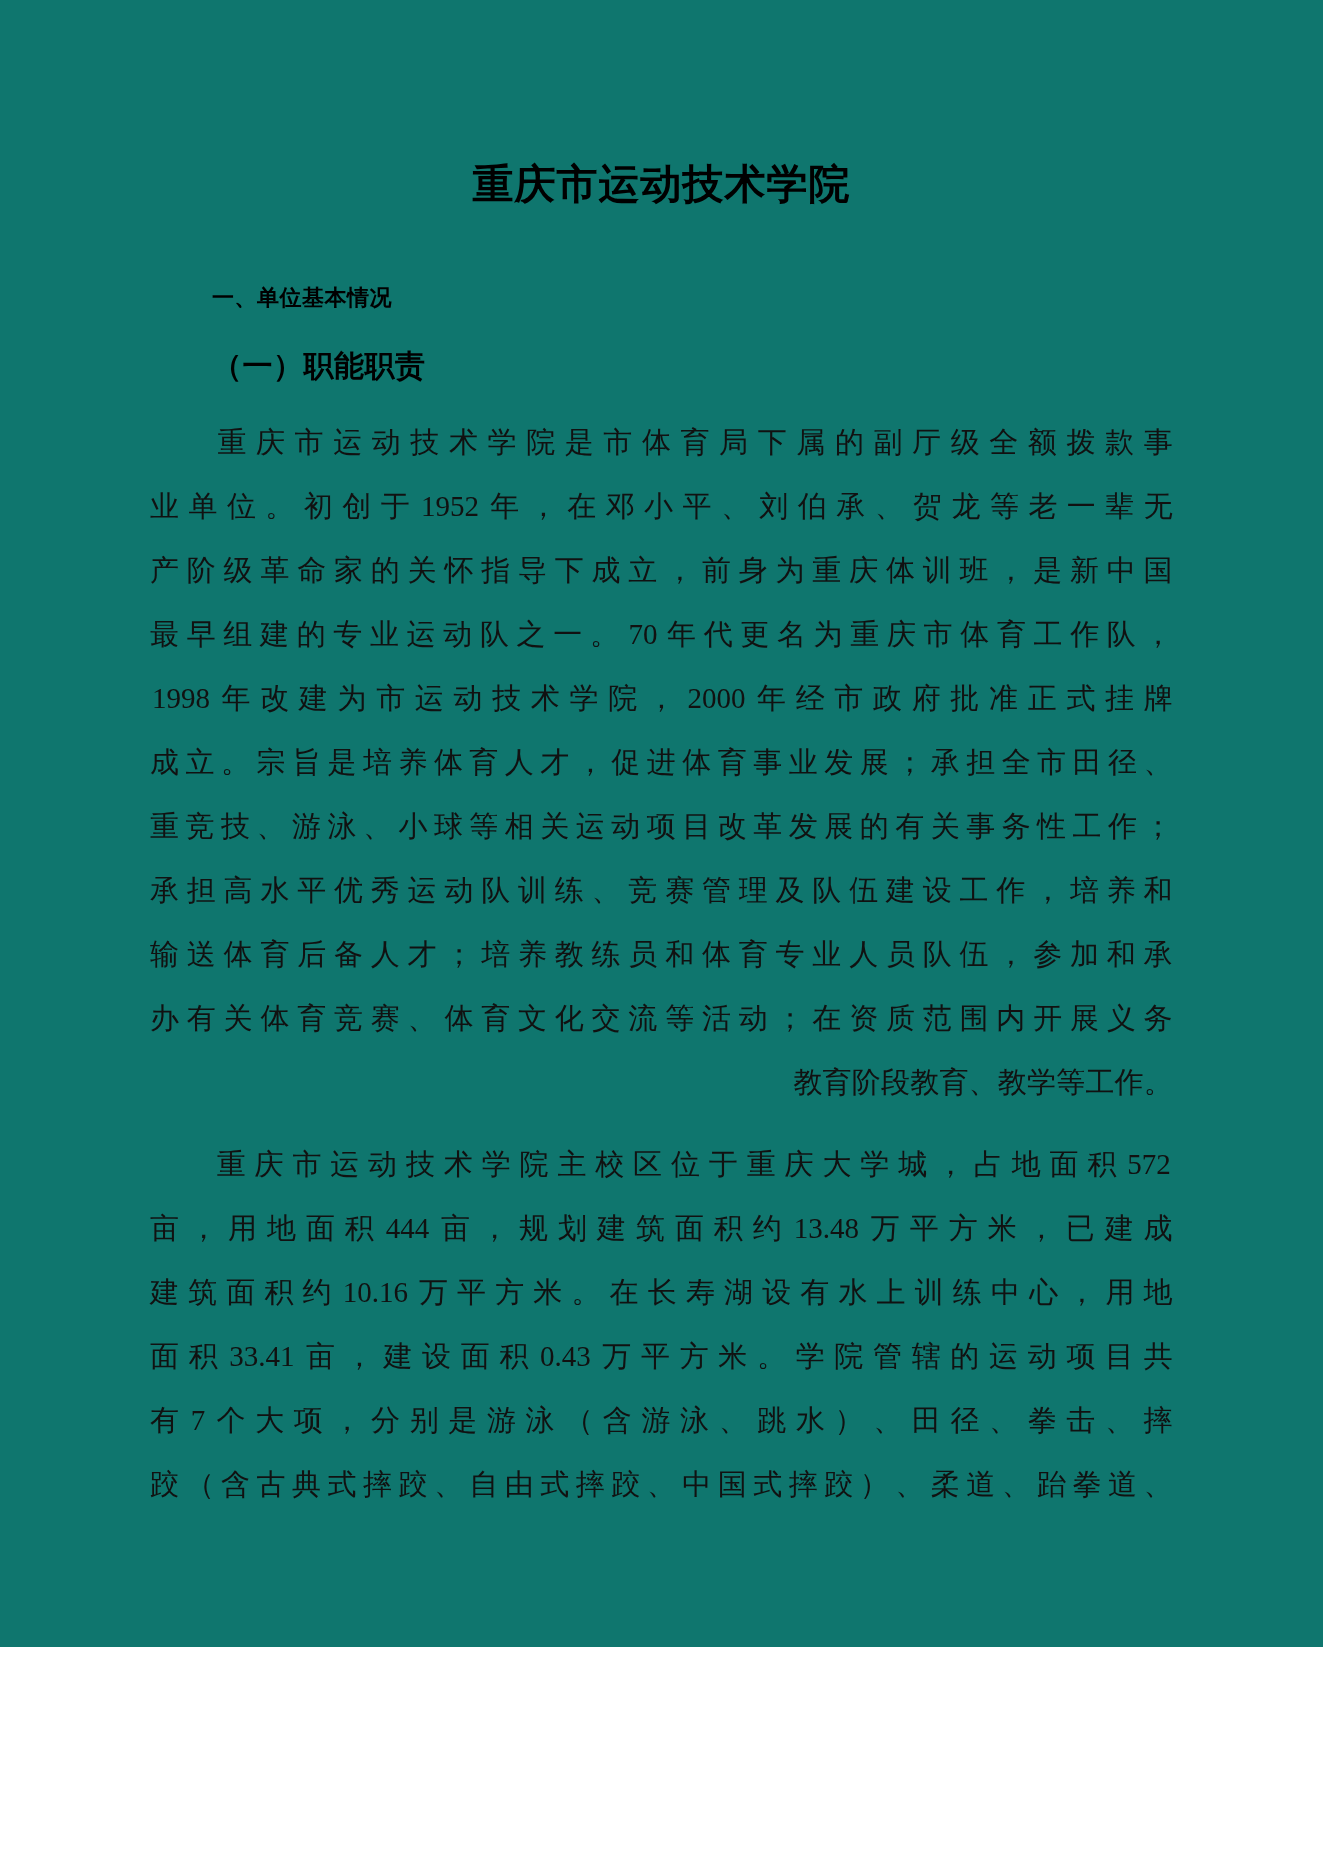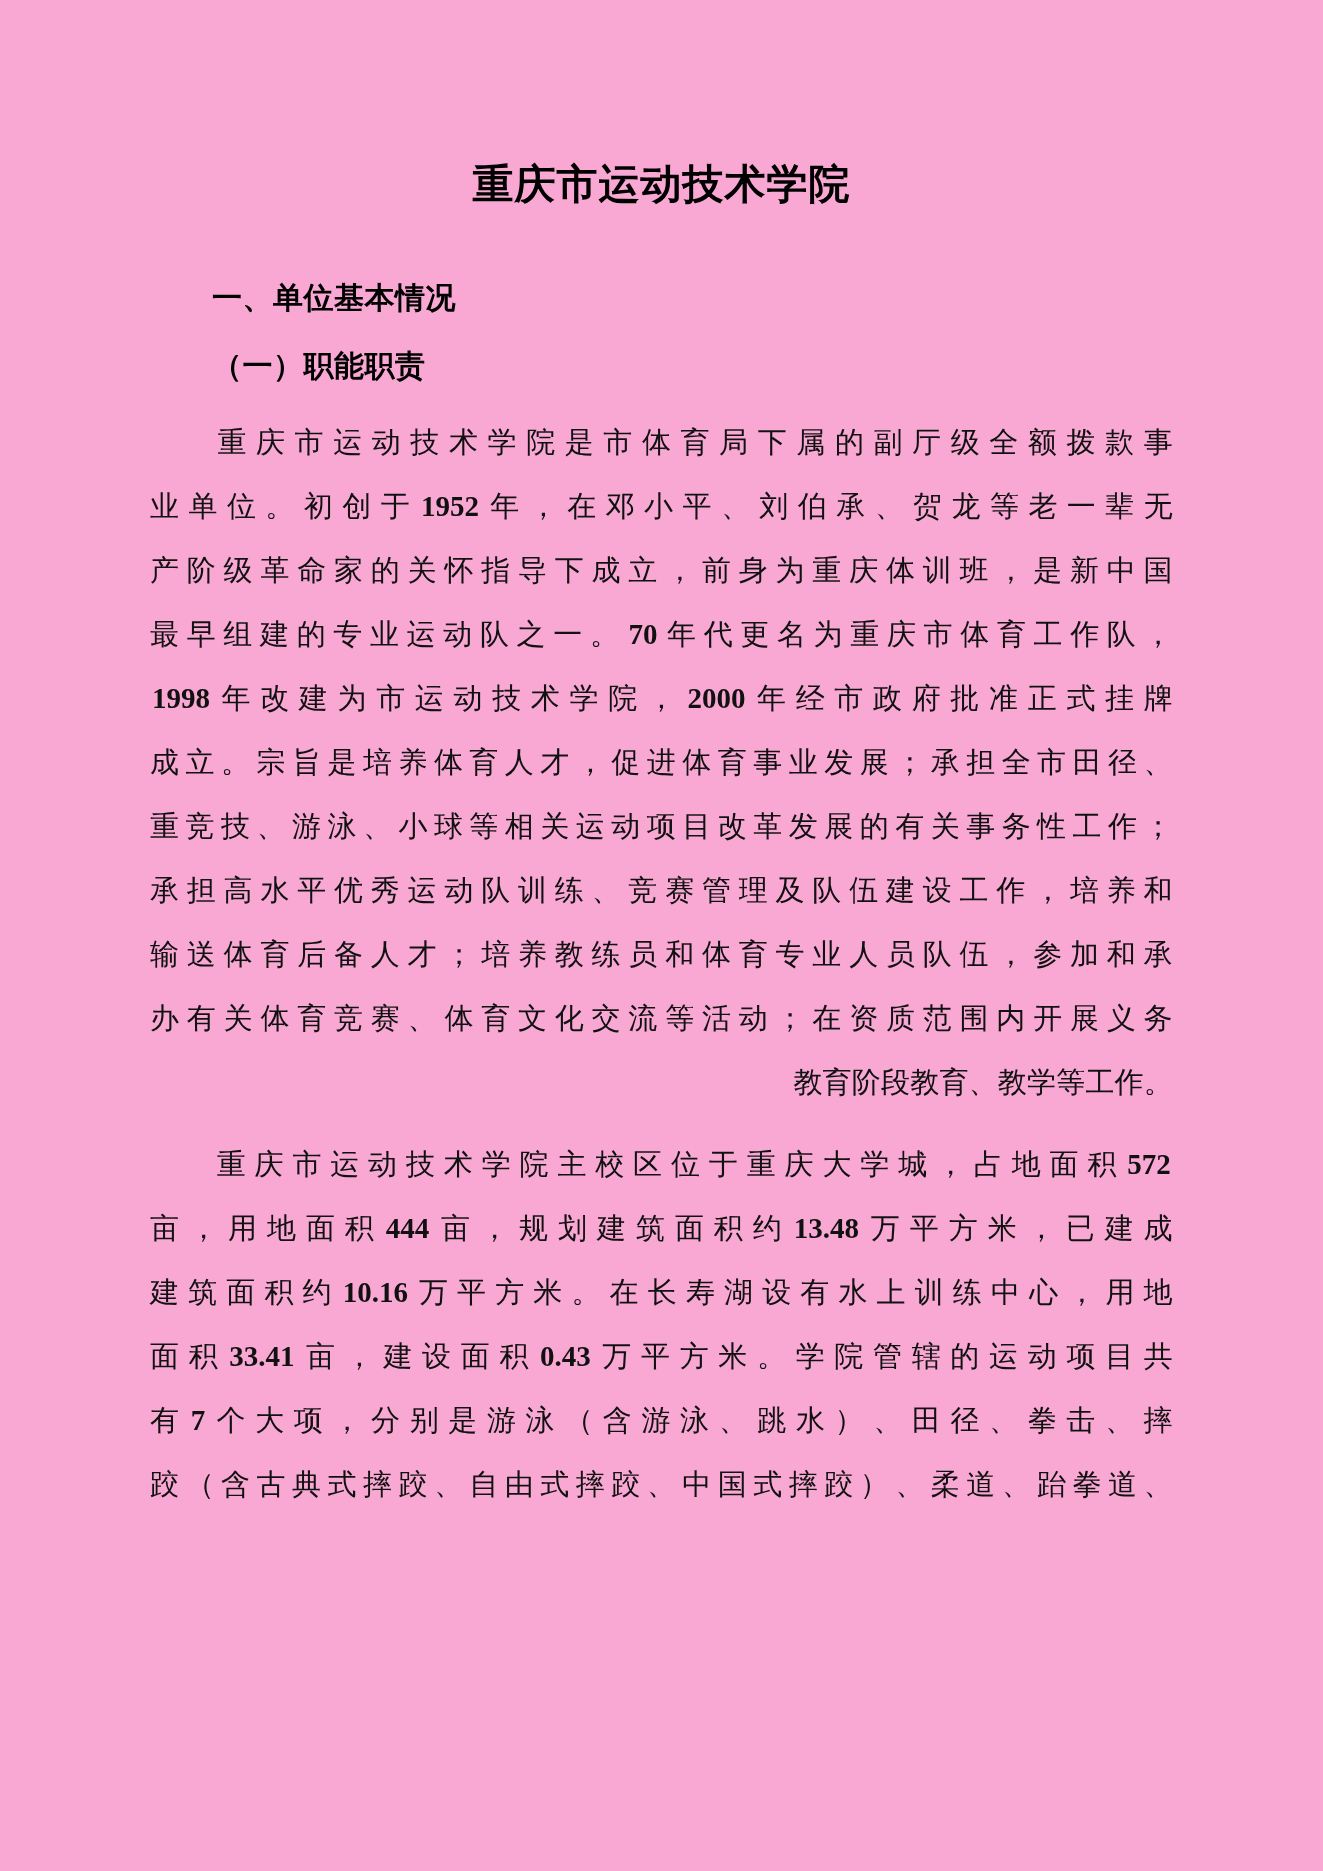--- a/index.html
+++ b/index.html
@@ -4,22 +4,22 @@
 <style>
   html, body {
     margin: 0;
     padding: 0;
     background: #ffffff;
   }
 
   .page {
     position: relative;
     width: 1323px;
-    height: 1871px;
-    background: #f9a8d4;
+    height: 1647px;
+    background: #0f766e;
     margin: 0 auto;
     overflow: hidden;
     font-family: "DejaVu Serif", "Liberation Serif", serif;
     color: #000000;
   }
 
   
   .content {
     position: absolute;
     left: 150px;
@@ -43,21 +43,21 @@
     display: block;
     white-space: nowrap;
   }
 
   
   .h1-section {
     margin-top: 56px;
     margin-left: 62px;
     font-family: "DejaVu Sans", "Liberation Sans", sans-serif;
     font-weight: 700;
-    font-size: 30px;
+    font-size: 22px;
     line-height: 52px;
     letter-spacing: 0.5px;
   }
 
   .h2-section {
     margin-top: 16px;
     margin-left: 62px;
     font-family: "DejaVu Serif", "Liberation Serif", serif;
     font-weight: 700;
     font-size: 30px;
@@ -95,21 +95,21 @@
   .line.justify > span { display: inline-block; }
 
   .line.last {
     display: block;
     text-align: right;
   }
 
   
   .num {
     font-family: "Liberation Serif", "DejaVu Serif", serif;
-    font-weight: 700;
+    font-weight: 400;
     letter-spacing: 0;
     padding: 0 2px;
   }
 </style>
 </head>
 <body>
 
 <div class="page">
   <div class="content">
 

